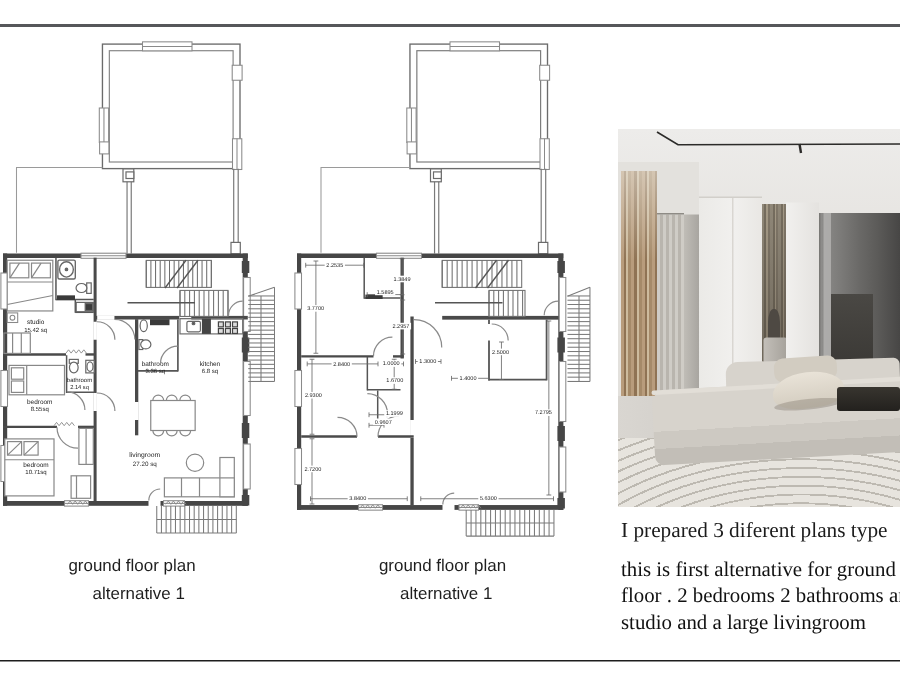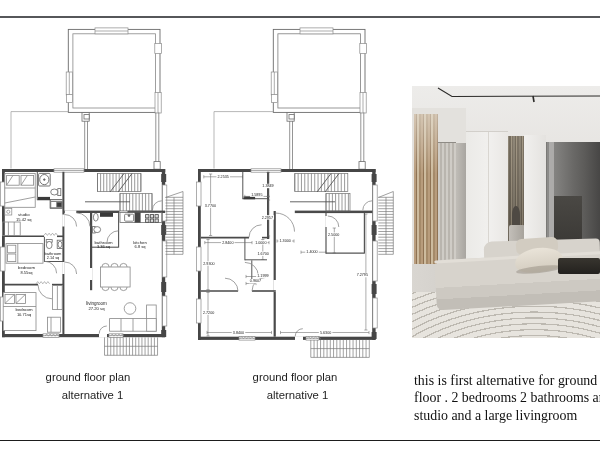--- a/index.html
+++ b/index.html
@@ -810,15 +810,16 @@
 
 <div class="abs" style="left:104px;top:152px;width:42px;height:16px;background:#d2ccc1;border-radius:6px;transform:rotate(-4deg);"></div>
 
 <div class="abs" style="left:103px;top:162px;width:48px;height:24px;background:linear-gradient(180deg,#e9e3d8,#d2cbbe);border-radius:55% 55% 45% 45%/60% 60% 42% 42%;transform:rotate(-7deg);"></div>
 
 <div class="abs" style="left:104px;top:180px;width:46px;height:7px;background:rgba(120,112,100,0.35);border-radius:50%;transform:rotate(-6deg);"></div>
 
 <div class="abs" style="left:146px;top:172px;width:42px;height:16px;background:linear-gradient(180deg,#38352f,#23211e);border-radius:2px;"></div>
 </div>
 
+<div class="abs" style="left:414px;top:345.5px;font-family:'Liberation Serif',serif;font-size:14.2px;color:#1b1b1b;white-space:nowrap;">I prepared 3 diferent plans type</div>
 
 <div class="abs" style="left:414px;top:371.5px;font-family:'Liberation Serif',serif;font-size:13.9px;line-height:17.6px;color:#111;white-space:nowrap;">this is first alternative for ground<br>floor . 2 bedrooms 2 bathrooms and<br>studio and a large livingroom</div>
 </div>
 
 </body></html>

